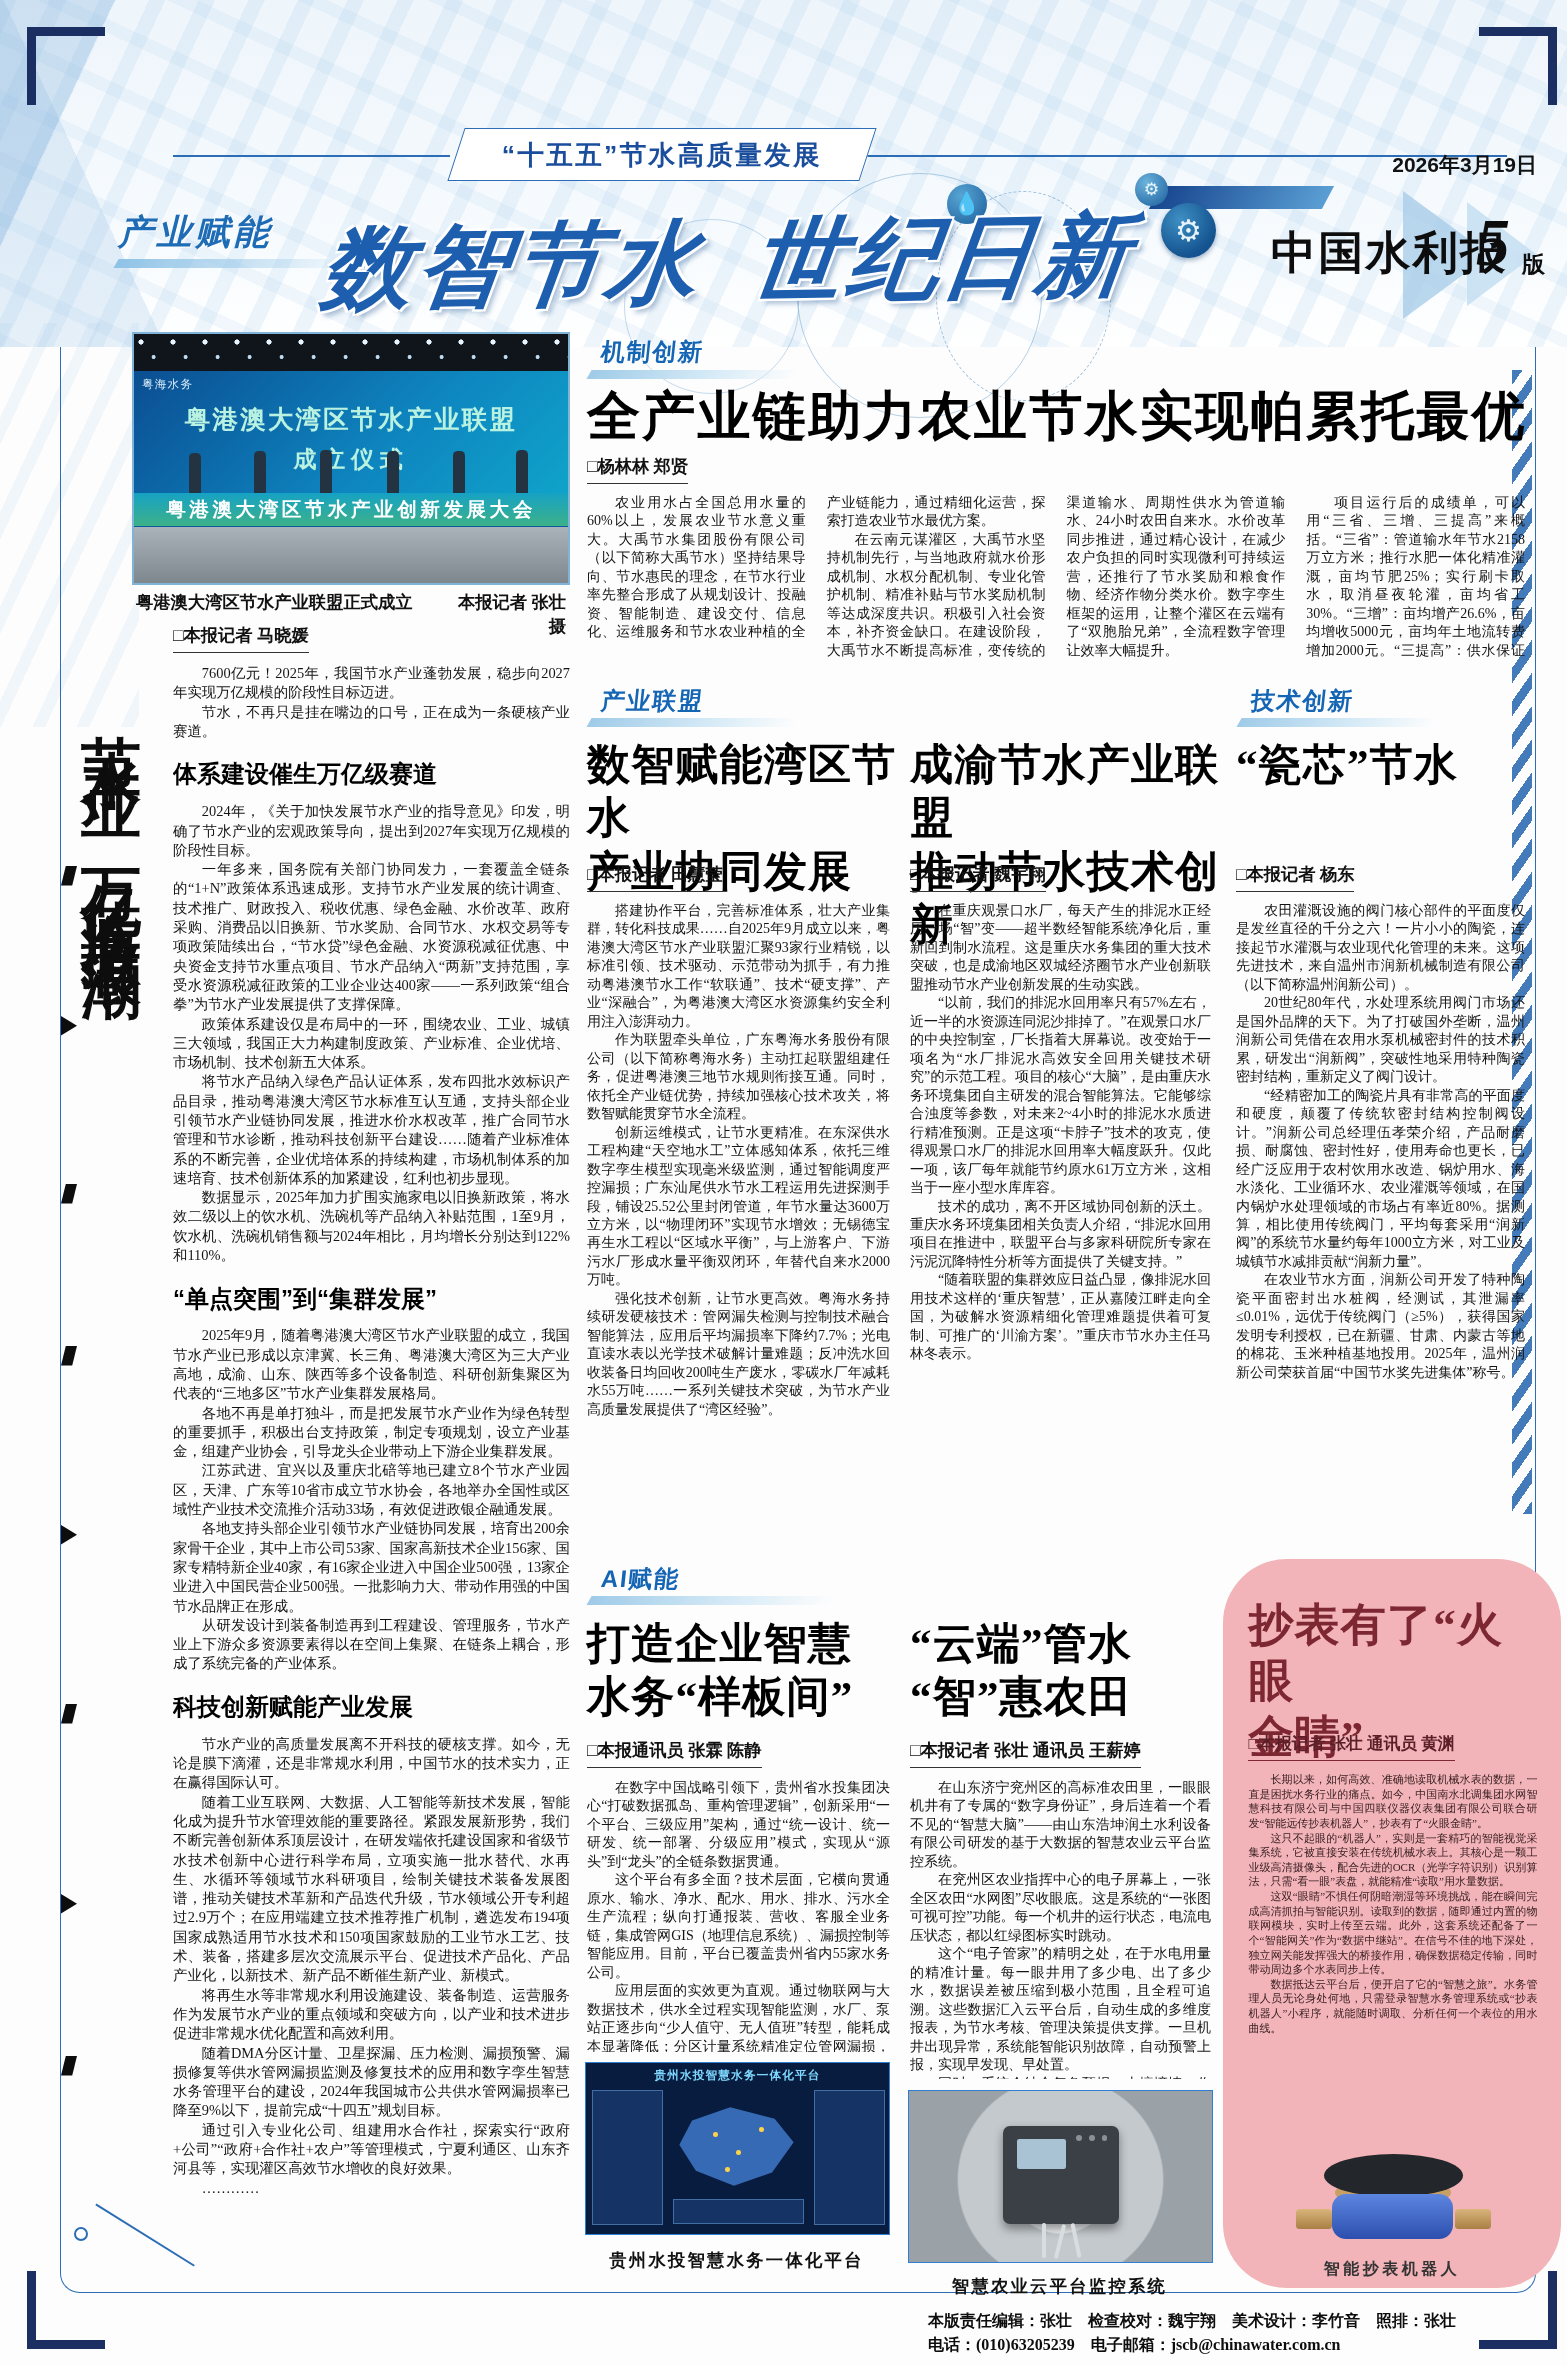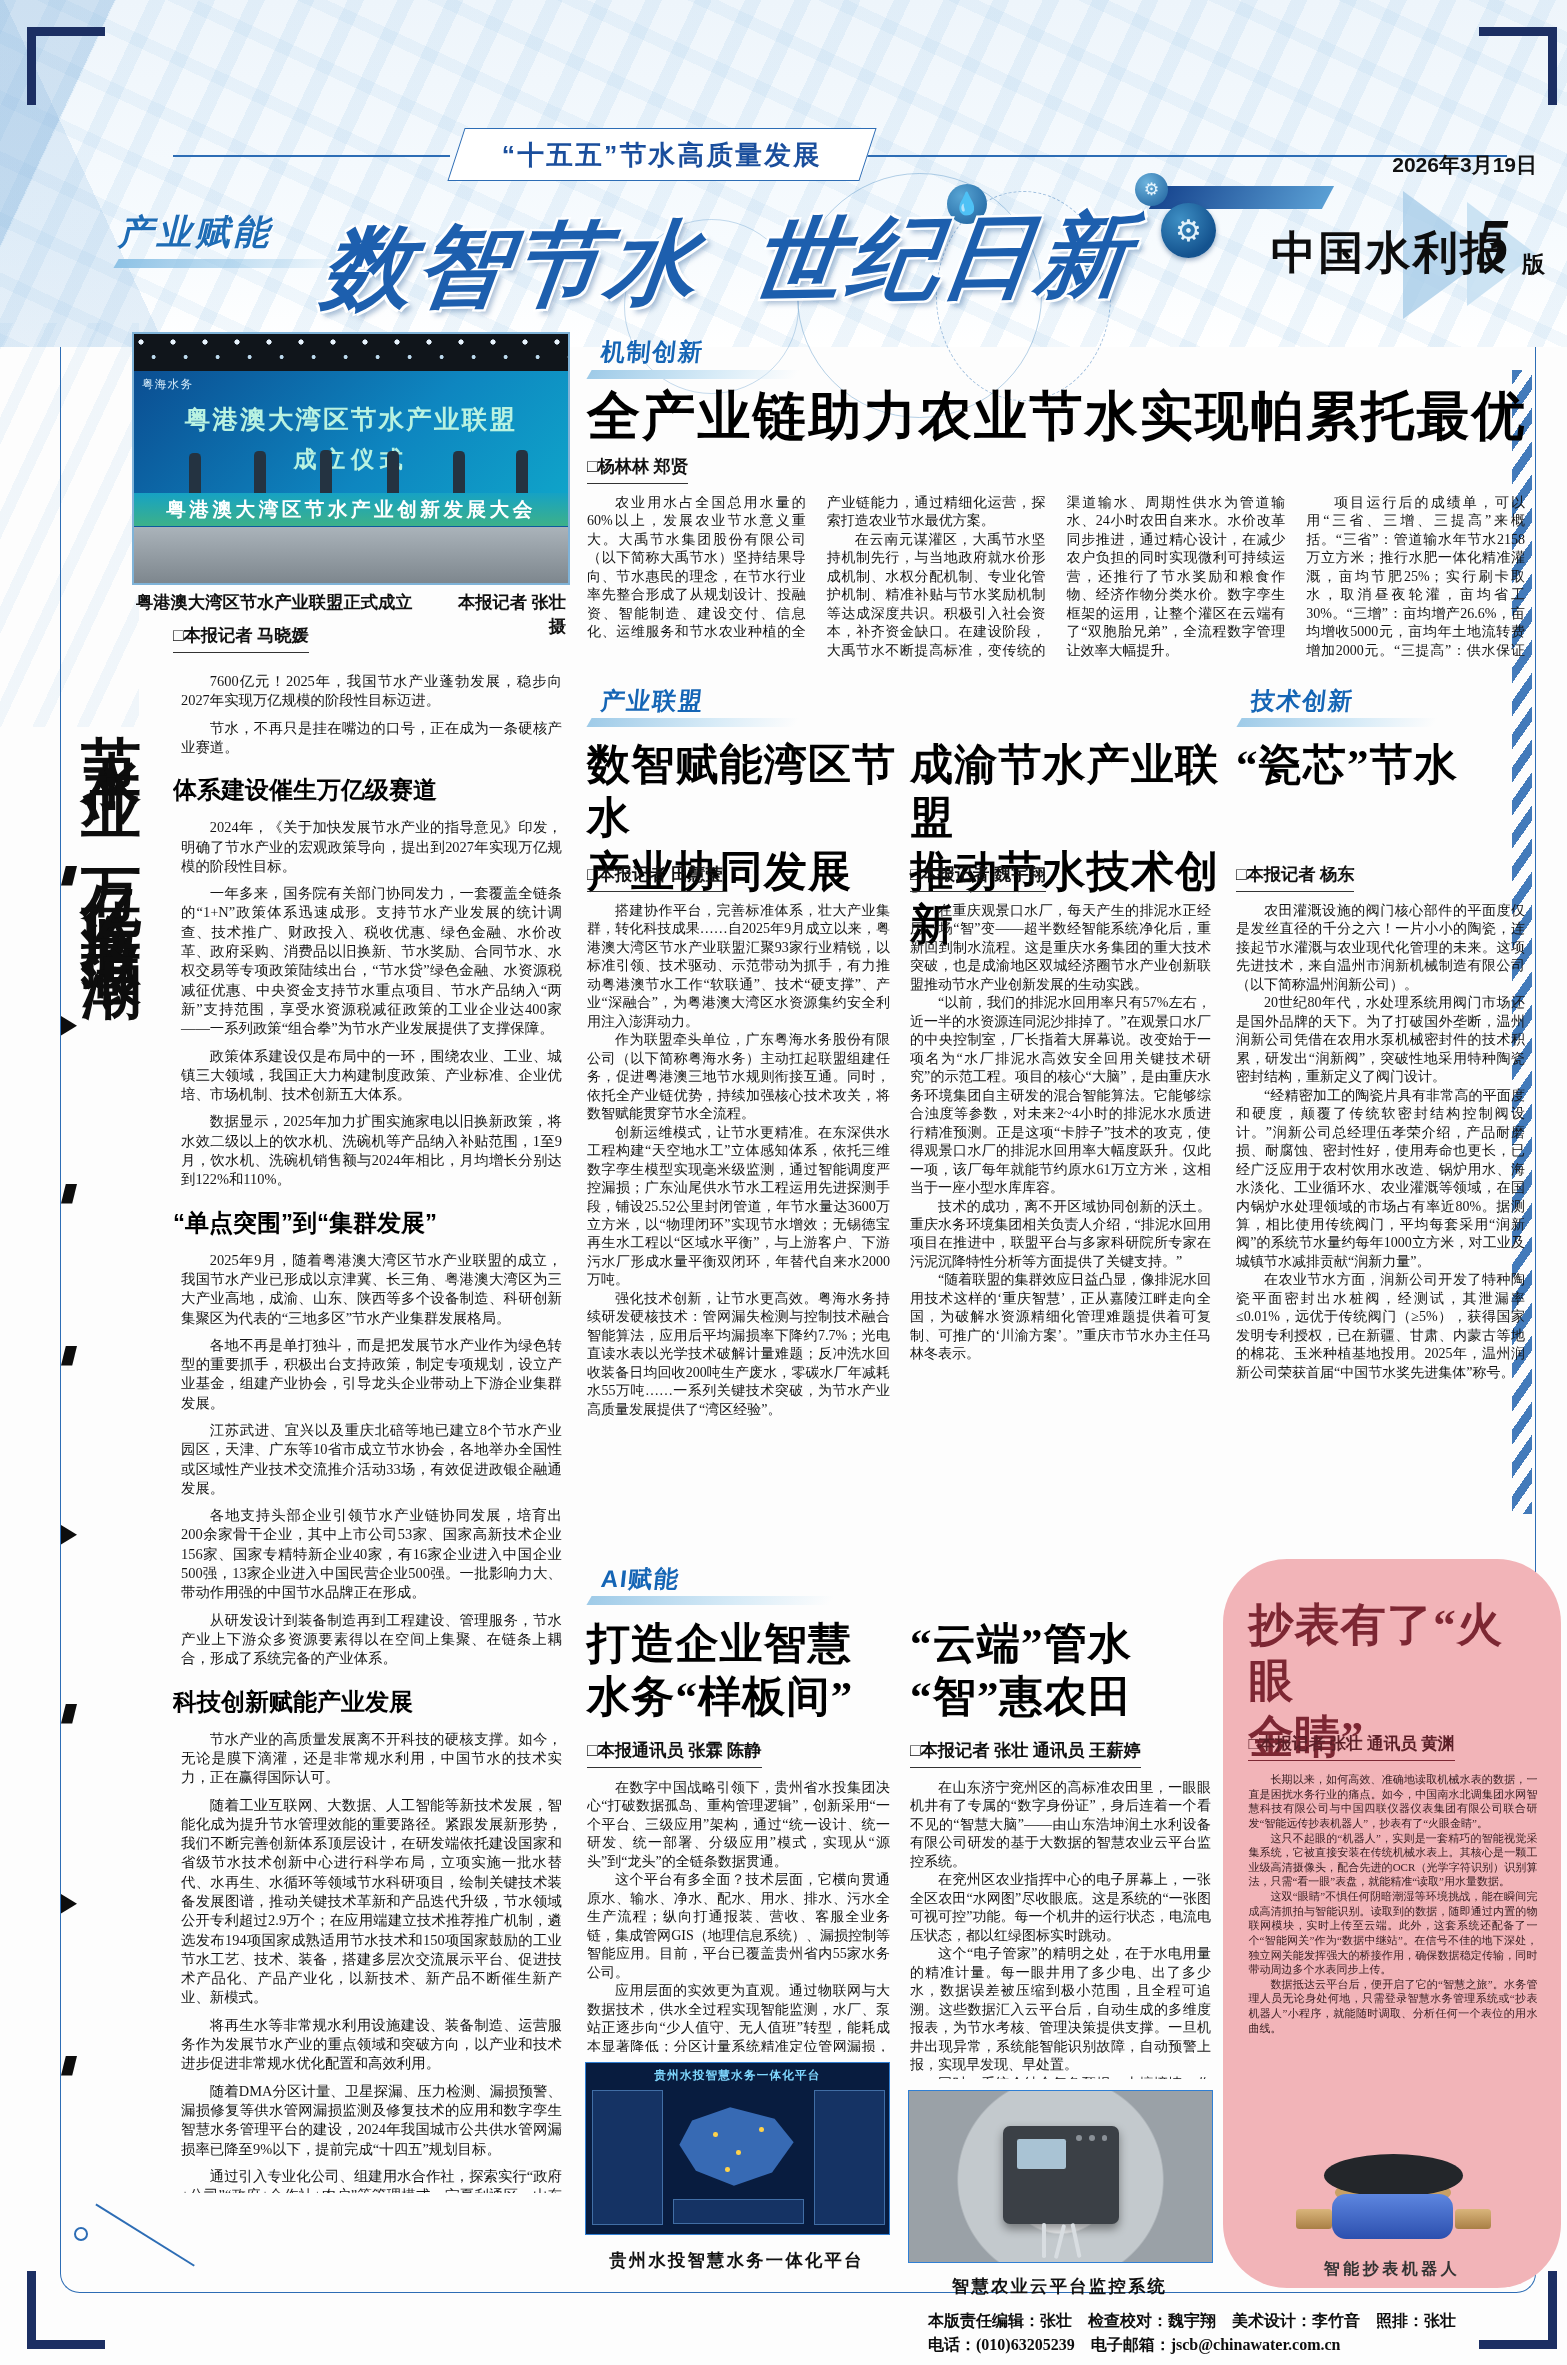--- a/index.html
+++ b/index.html
@@ -80,21 +80,21 @@
   .body-text p{margin:0;text-indent:2em;}
   .cols4{column-count:4;column-gap:21px;}
   .caption{position:absolute;font-weight:bold;font-size:17.3px;color:#111;text-align:center;letter-spacing:2.3px;}
   
   .vertical-title{position:absolute;left:70px;top:687px;height:1386px;writing-mode:vertical-rl;
     font-weight:bold;font-size:60px;letter-spacing:15px;color:#0d0d0d;}
   .feat-byline{position:absolute;left:173px;top:623px;font-weight:bold;font-size:17.3px;color:#111;
     border-bottom:1.7px solid #333;padding-bottom:4.6px;}
   .feat-body{position:absolute;left:173px;top:664px;width:397px;height:1529px;overflow:hidden;
     font-size:14.4px;line-height:1.34;text-align:justify;color:#141414;}
-  .feat-body p{margin:8px;text-indent:2em;}
+  .feat-body p{margin:0;text-indent:2em;}
   .feat-body .subhead{font-family:"Liberation Sans",sans-serif;font-weight:bold;font-size:24px;
     color:#000;text-indent:0;margin:17.3px 0 11.6px;}
   
   .photo{position:absolute;left:132px;top:332px;width:434px;height:249px;overflow:hidden;
     border:2.3px solid #7fb3d8;background:#0c5a9e;}
   .ph-top{position:absolute;left:0;top:0;width:100%;height:37px;background:#10151b;
     background-image:radial-gradient(circle at 7px 8px,#e8f4ff 2.3px,rgba(0,0,0,0) 2.9px),
                      radial-gradient(circle at 19.6px 23px,#bcd9ee 1.7px,rgba(0,0,0,0) 2.3px);
     background-size:32px 33px;}
   .ph-screen{position:absolute;left:0;top:37px;width:100%;height:122px;
@@ -225,20 +225,21 @@
   <div class="feat-body">
     <div>
         <p>7600亿元！2025年，我国节水产业蓬勃发展，稳步向2027年实现万亿规模的阶段性目标迈进。</p>
         <p>节水，不再只是挂在嘴边的口号，正在成为一条硬核产业赛道。</p>
       </div>
     <div class="subhead">体系建设催生万亿级赛道</div>
     <div>
         <p>2024年，《关于加快发展节水产业的指导意见》印发，明确了节水产业的宏观政策导向，提出到2027年实现万亿规模的阶段性目标。</p>
         <p>一年多来，国务院有关部门协同发力，一套覆盖全链条的“1+N”政策体系迅速成形。支持节水产业发展的统计调查、技术推广、财政投入、税收优惠、绿色金融、水价改革、政府采购、消费品以旧换新、节水奖励、合同节水、水权交易等专项政策陆续出台，“节水贷”绿色金融、水资源税减征优惠、中央资金支持节水重点项目、节水产品纳入“两新”支持范围，享受水资源税减征政策的工业企业达400家——一系列政策“组合拳”为节水产业发展提供了支撑保障。</p>
         <p>政策体系建设仅是布局中的一环，围绕农业、工业、城镇三大领域，我国正大力构建制度政策、产业标准、企业优培、市场机制、技术创新五大体系。</p>
+        <p>将节水产品纳入绿色产品认证体系，发布四批水效标识产品目录，推动粤港澳大湾区节水标准互认互通，支持头部企业引领节水产业链协同发展，推进水价水权改革，推广合同节水管理和节水诊断，推动科技创新平台建设……随着产业标准体系的不断完善，企业优培体系的持续构建，市场机制体系的加速培育、技术创新体系的加紧建设，红利也初步显现。</p>
         <p>数据显示，2025年加力扩围实施家电以旧换新政策，将水效二级以上的饮水机、洗碗机等产品纳入补贴范围，1至9月，饮水机、洗碗机销售额与2024年相比，月均增长分别达到122%和110%。</p>
       </div>
     <div class="subhead">“单点突围”到“集群发展”</div>
     <div>
         <p>2025年9月，随着粤港澳大湾区节水产业联盟的成立，我国节水产业已形成以京津冀、长三角、粤港澳大湾区为三大产业高地，成渝、山东、陕西等多个设备制造、科研创新集聚区为代表的“三地多区”节水产业集群发展格局。</p>
         <p>各地不再是单打独斗，而是把发展节水产业作为绿色转型的重要抓手，积极出台支持政策，制定专项规划，设立产业基金，组建产业协会，引导龙头企业带动上下游企业集群发展。</p>
         <p>江苏武进、宜兴以及重庆北碚等地已建立8个节水产业园区，天津、广东等10省市成立节水协会，各地举办全国性或区域性产业技术交流推介活动33场，有效促进政银企融通发展。</p>
         <p>各地支持头部企业引领节水产业链协同发展，培育出200余家骨干企业，其中上市公司53家、国家高新技术企业156家、国家专精特新企业40家，有16家企业进入中国企业500强，13家企业进入中国民营企业500强。一批影响力大、带动作用强的中国节水品牌正在形成。</p>
         <p>从研发设计到装备制造再到工程建设、管理服务，节水产业上下游众多资源要素得以在空间上集聚、在链条上耦合，形成了系统完备的产业体系。</p>
       </div>

